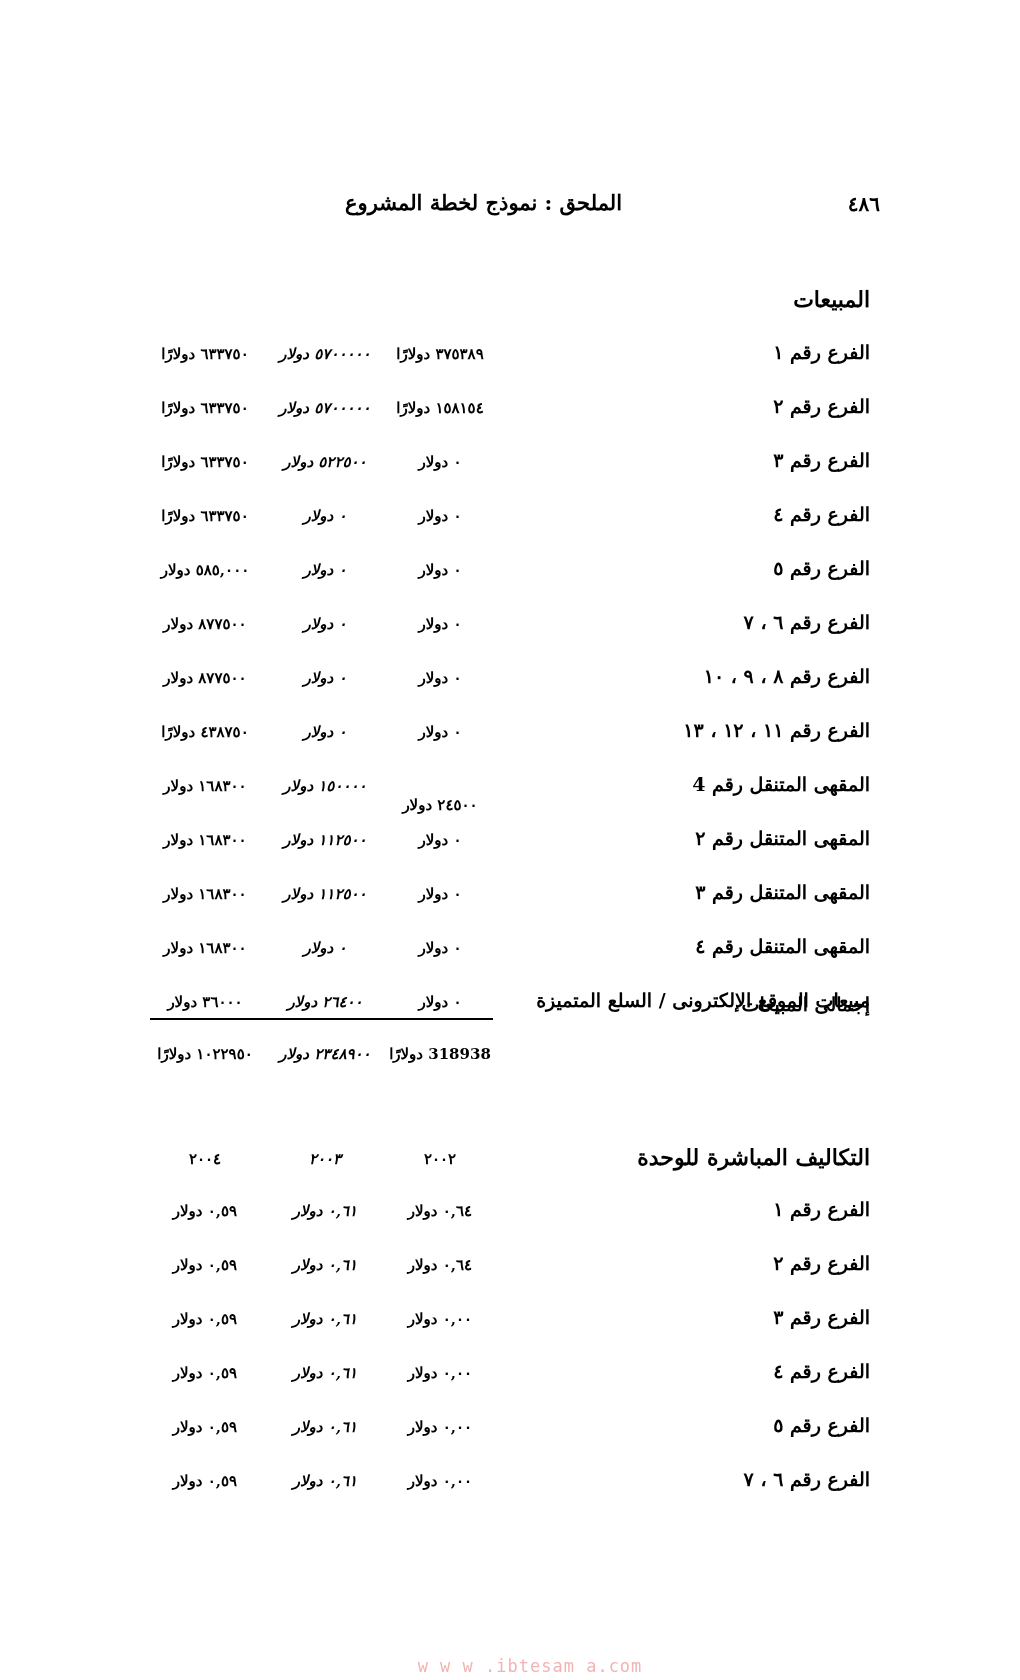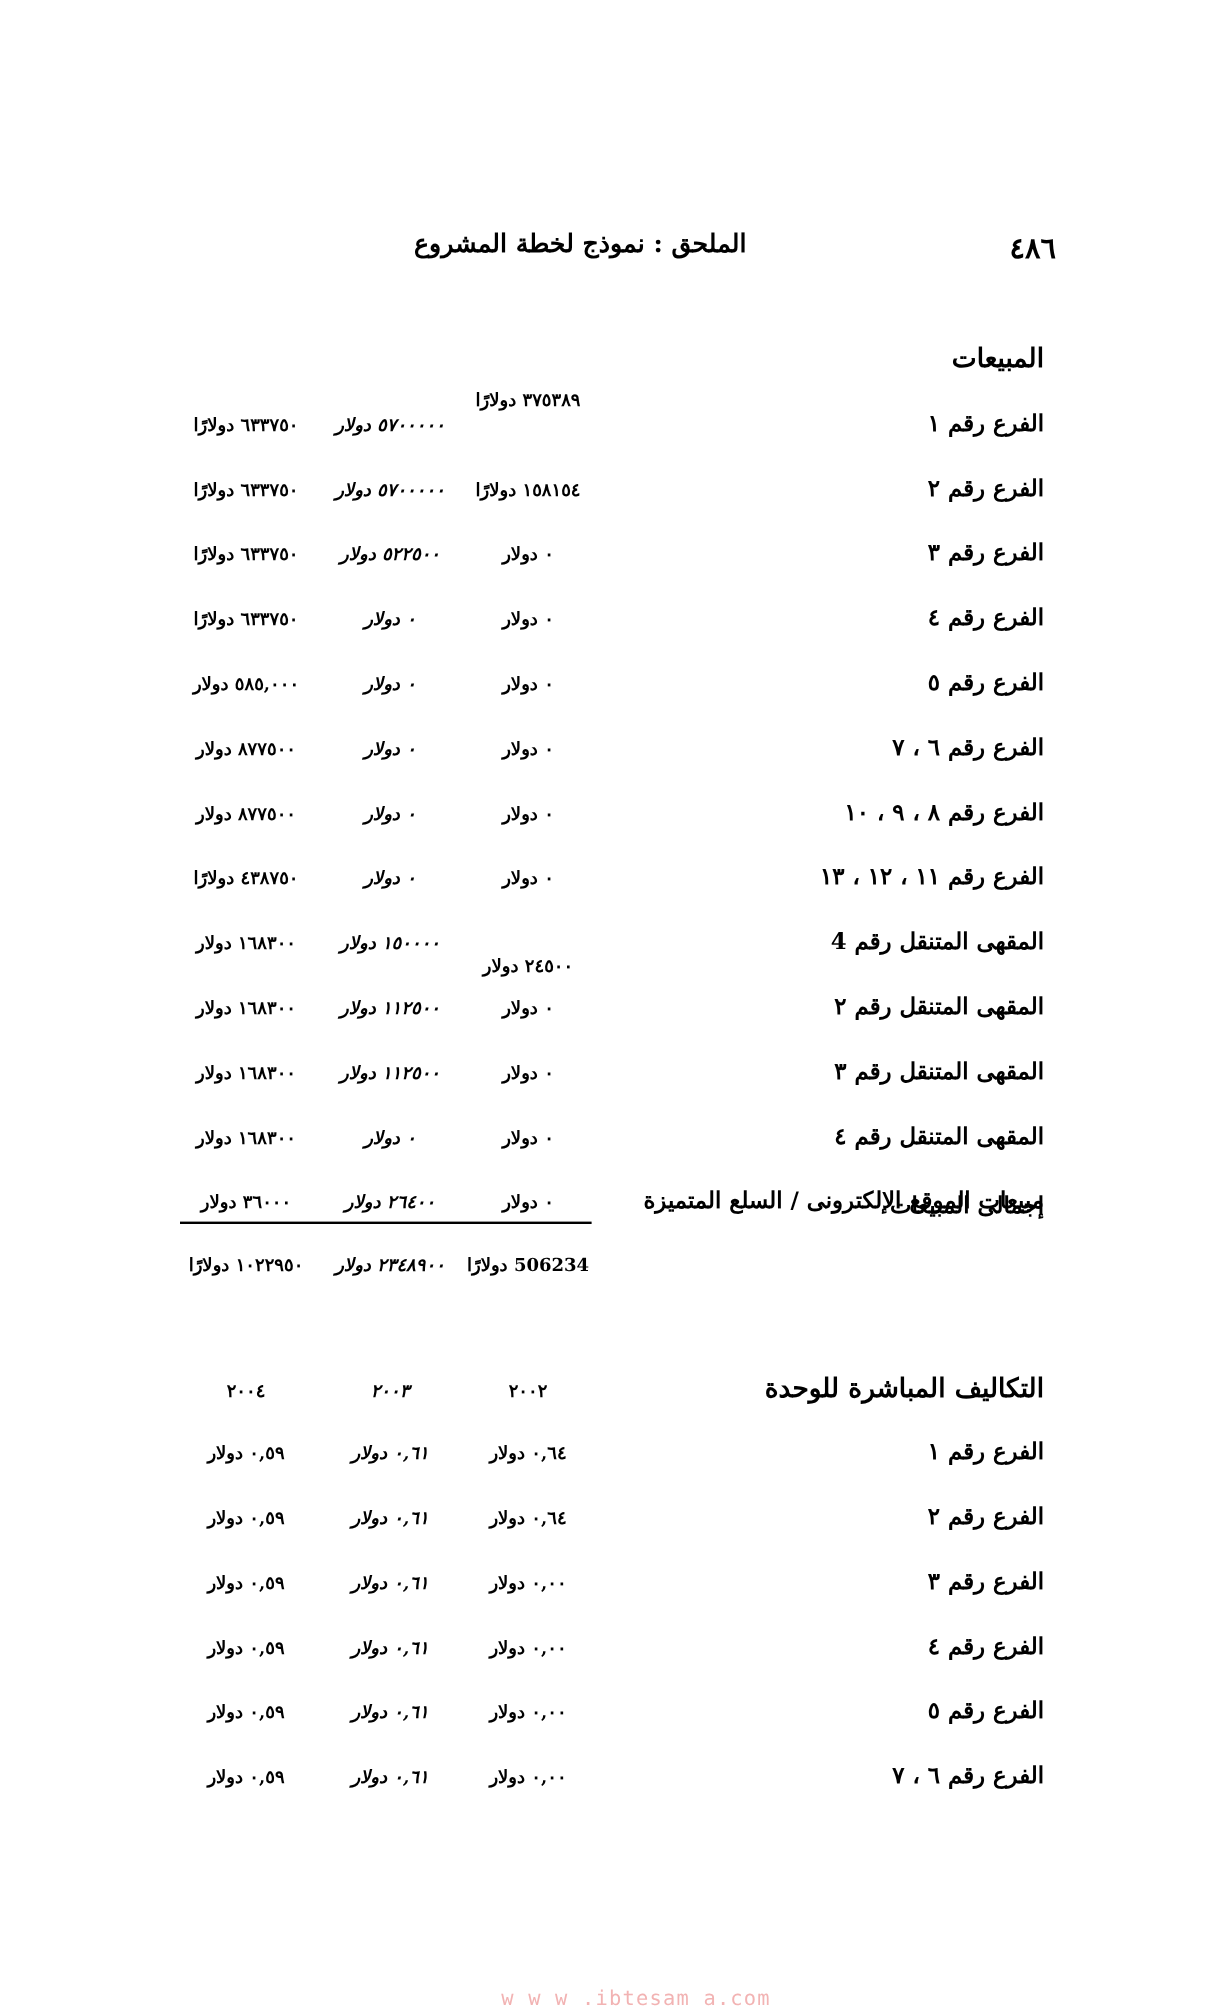--- a/index.html
+++ b/index.html
@@ -1,19 +1,19 @@
 <!DOCTYPE html>
 <html><head>
 <meta charset="utf-8">
 <style>
   html, body { margin:0; padding:0; background:#ffffff; }
   body { width:1020px; height:1680px; position:relative; overflow:hidden;
          font-family:"DejaVu Serif", serif; color:#000; }
   .abs { position:absolute; white-space:nowrap; }
-  .pagenum { right:140px; top:192px; font-size:24px; font-weight:bold; direction:rtl; }
+  .pagenum { right:140px; top:192px; font-size:20px; font-weight:bold; direction:rtl; }
   .running { left:400px; width:222px; top:190px; font-size:21px; font-weight:bold; direction:rtl; text-align:center; }
   .heading { right:150px; font-size:22px; font-weight:bold; direction:rtl; }
   .label { right:150px; font-size:19px; font-weight:bold; direction:rtl; text-align:right; }
   .cell { font-size:15px; font-weight:bold; direction:rtl; text-align:center; width:120px; }
   .c2002 { left:380px; }
   .c2003 { left:265px;font-style:italic; }
   .c2004 { left:145px; }
   .rule { position:absolute; left:150px; width:343px; top:1018px; height:2px; background:#000; }
   .year { font-size:15px; font-weight:bold; text-align:center; width:120px; direction:rtl; }
   .watermark { left:0; width:1060px; top:1656px; text-align:center; font-family:"DejaVu Sans Mono", monospace;
@@ -24,21 +24,21 @@
 
 <div class="abs pagenum">٤٨٦</div>
 <div class="abs running">الملحق : نموذج لخطة المشروع</div>
 
 <div class="abs heading" style="top:286px">المبيعات</div>
 
 <div>
 
   <div>
     <div class="abs label" style="top:341px">الفرع رقم ١</div>
-    <div class="abs cell c2002" style="top:324px">٣٧٥٣٨٩ دولارًا</div>
+    <div class="abs cell c2002" style="top:345px">٣٧٥٣٨٩ دولارًا</div>
     <div class="abs cell c2003" style="top:345px">٥٧٠٠٠٠٠ دولار</div>
     <div class="abs cell c2004" style="top:345px">٦٣٣٧٥٠ دولارًا</div>
   </div>
   <div>
     <div class="abs label" style="top:395px">الفرع رقم ٢</div>
     <div class="abs cell c2002" style="top:399px">١٥٨١٥٤ دولارًا</div>
     <div class="abs cell c2003" style="top:399px">٥٧٠٠٠٠٠ دولار</div>
     <div class="abs cell c2004" style="top:399px">٦٣٣٧٥٠ دولارًا</div>
   </div>
   <div>
@@ -105,21 +105,21 @@
     <div class="abs label" style="top:989px">مبيعات الموقع الإلكترونى / السلع المتميزة</div>
     <div class="abs cell c2002" style="top:993px">٠ دولار</div>
     <div class="abs cell c2003" style="top:993px">٢٦٤٠٠ دولار</div>
     <div class="abs cell c2004" style="top:993px">٣٦٠٠٠ دولار</div>
   </div>
 
   <div class="rule"></div>
 
   <div>
     <div class="abs label" style="top:993px">إجمالى المبيعات</div>
-    <div class="abs cell c2002" style="top:1045px">506234 دولارًا</div>
+    <div class="abs cell c2002" style="top:1045px">318938 دولارًا</div>
     <div class="abs cell c2003" style="top:1045px">٢٣٤٨٩٠٠ دولار</div>
     <div class="abs cell c2004" style="top:1045px">١٠٢٢٩٥٠ دولارًا</div>
   </div>
 </div>
 
 <div class="abs heading" style="top:1144px">التكاليف المباشرة للوحدة</div>
 <div class="abs year c2002" style="top:1150px">٢٠٠٢</div>
 <div class="abs year c2003" style="top:1150px">٢٠٠٣</div>
 <div class="abs year c2004" style="top:1150px">٢٠٠٤</div>
 

